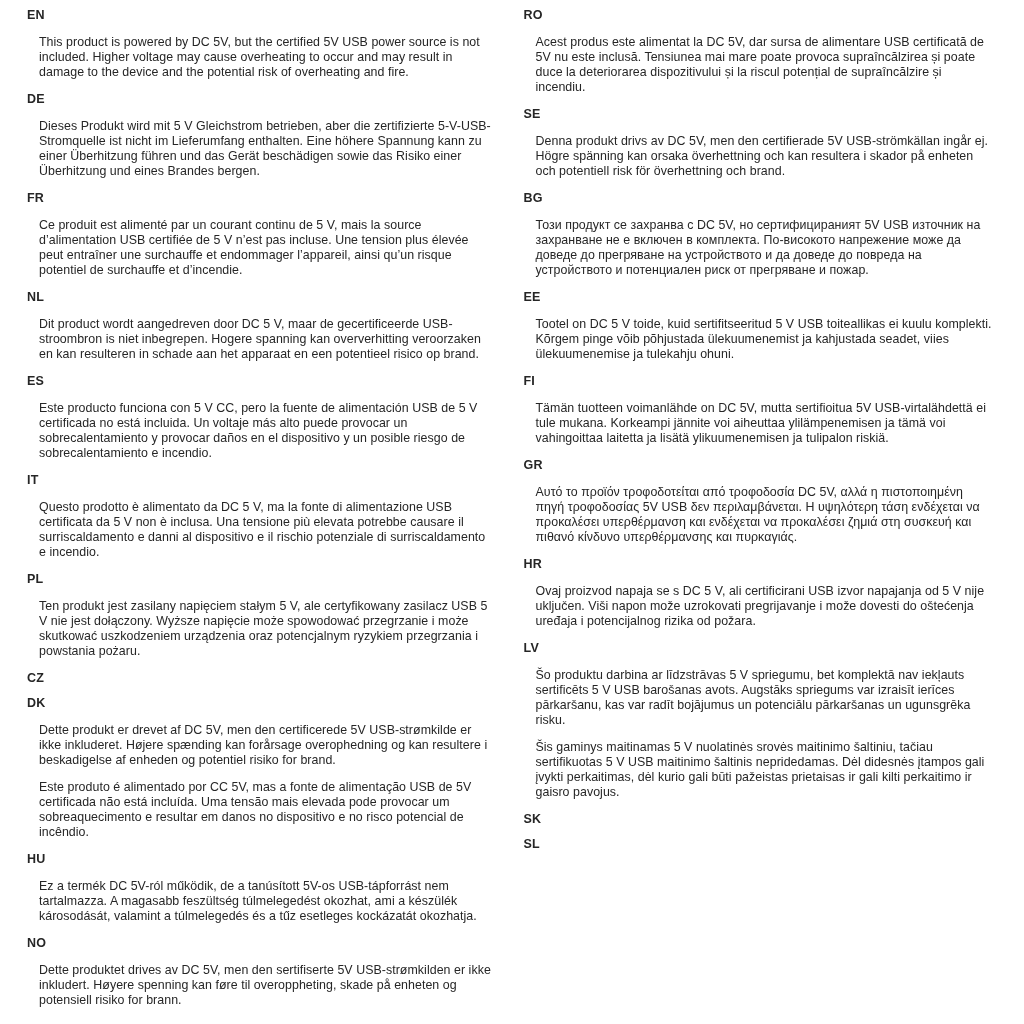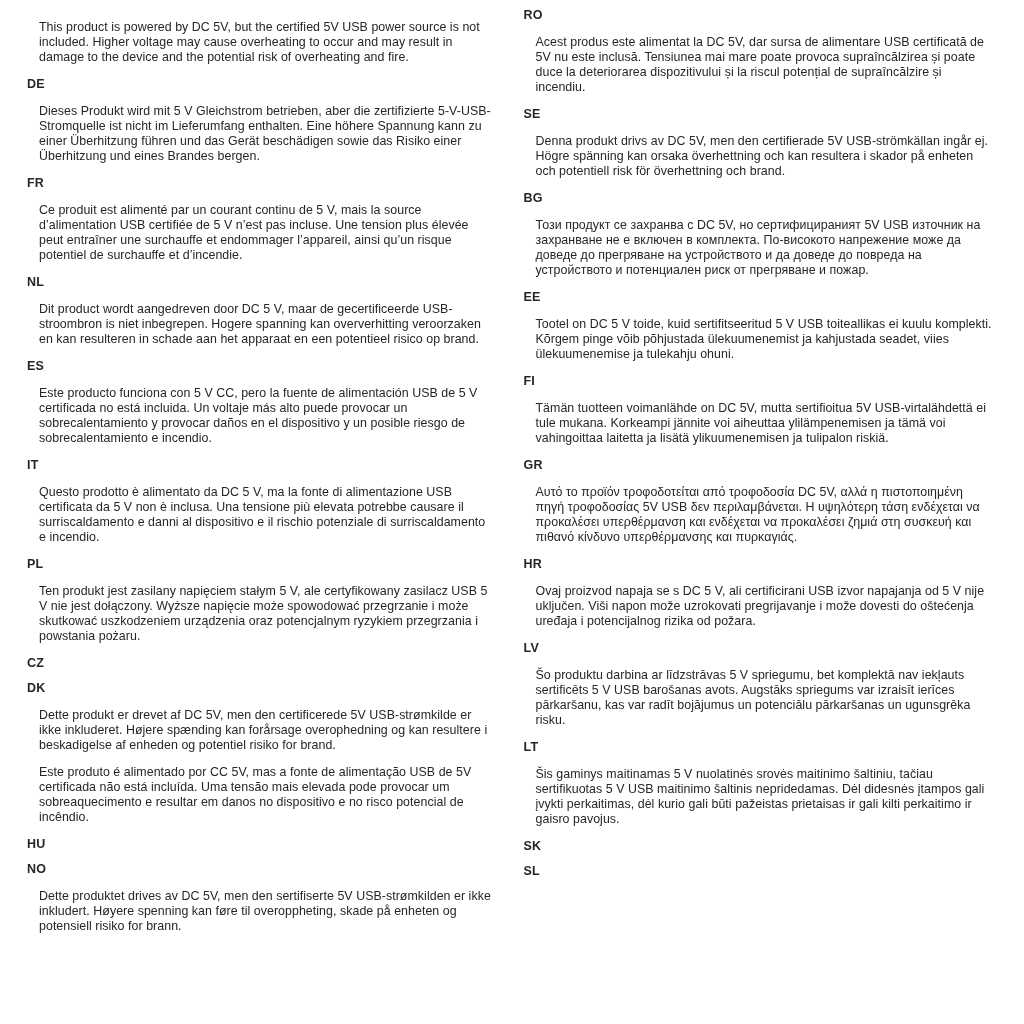--- a/index.html
+++ b/index.html
@@ -43,20 +43,21 @@
     margin: 12px;
     letter-spacing: 0.05px;
   }
 </style>
 </head>
 <body>
 
 <div class="page">
   <div class="column">
   <div class="lang-block">
+    <div class="lang-code">EN</div>
     <p class="lang-text">This product is powered by DC 5V, but the certified 5V USB power source is not included. Higher voltage may cause overheating to occur and may result in damage to the device and the potential risk of overheating and fire.</p>
   </div>
 
   <div class="lang-block">
     <div class="lang-code">DE</div>
     <p class="lang-text">Dieses Produkt wird mit 5 V Gleichstrom betrieben, aber die zertifizierte 5-V-USB-Stromquelle ist nicht im Lieferumfang enthalten. Eine höhere Spannung kann zu einer Überhitzung führen und das Gerät beschädigen sowie das Risiko einer Überhitzung und eines Brandes bergen.</p>
   </div>
 
   <div class="lang-block">
     <div class="lang-code">FR</div>
@@ -91,20 +92,21 @@
     <div class="lang-code">DK</div>
     <p class="lang-text">Dette produkt er drevet af DC 5V, men den certificerede 5V USB-strømkilde er ikke inkluderet. Højere spænding kan forårsage overophedning og kan resultere i beskadigelse af enheden og potentiel risiko for brand.</p>
   </div>
 
   <div class="lang-block">
     <p class="lang-text">Este produto é alimentado por CC 5V, mas a fonte de alimentação USB de 5V certificada não está incluída. Uma tensão mais elevada pode provocar um sobreaquecimento e resultar em danos no dispositivo e no risco potencial de incêndio.</p>
   </div>
 
   <div class="lang-block">
     <div class="lang-code">HU</div>
+    <p class="lang-text">Ez a termék DC 5V-ról működik, de a tanúsított 5V-os USB-tápforrást nem tartalmazza. A magasabb feszültség túlmelegedést okozhat, ami a készülék károsodását, valamint a túlmelegedés és a tűz esetleges kockázatát okozhatja.</p>
   </div>
 
   <div class="lang-block">
     <div class="lang-code">NO</div>
     <p class="lang-text">Dette produktet drives av DC 5V, men den sertifiserte 5V USB-strømkilden er ikke inkludert. Høyere spenning kan føre til overoppheting, skade på enheten og potensiell risiko for brann.</p>
   </div>
 </div>
   <div class="column">
   <div class="lang-block">
     <div class="lang-code">RO</div>
@@ -140,21 +142,20 @@
     <div class="lang-code">HR</div>
     <p class="lang-text">Ovaj proizvod napaja se s DC 5 V, ali certificirani USB izvor napajanja od 5 V nije uključen. Viši napon može uzrokovati pregrijavanje i može dovesti do oštećenja uređaja i potencijalnog rizika od požara.</p>
   </div>
 
   <div class="lang-block">
     <div class="lang-code">LV</div>
     <p class="lang-text">Šo produktu darbina ar līdzstrāvas 5 V spriegumu, bet komplektā nav iekļauts sertificēts 5 V USB barošanas avots. Augstāks spriegums var izraisīt ierīces pārkaršanu, kas var radīt bojājumus un potenciālu pārkaršanas un ugunsgrēka risku.</p>
   </div>
 
   <div class="lang-block">
-    <div class="lang-code">LT</div>
     <p class="lang-text">Šis gaminys maitinamas 5 V nuolatinės srovės maitinimo šaltiniu, tačiau sertifikuotas 5 V USB maitinimo šaltinis nepridedamas. Dėl didesnės įtampos gali įvykti perkaitimas, dėl kurio gali būti pažeistas prietaisas ir gali kilti perkaitimo ir gaisro pavojus.</p>
   </div>
 
   <div class="lang-block">
     <div class="lang-code">SK</div>
   </div>
 
   <div class="lang-block">
     <div class="lang-code">SL</div>
   </div>

